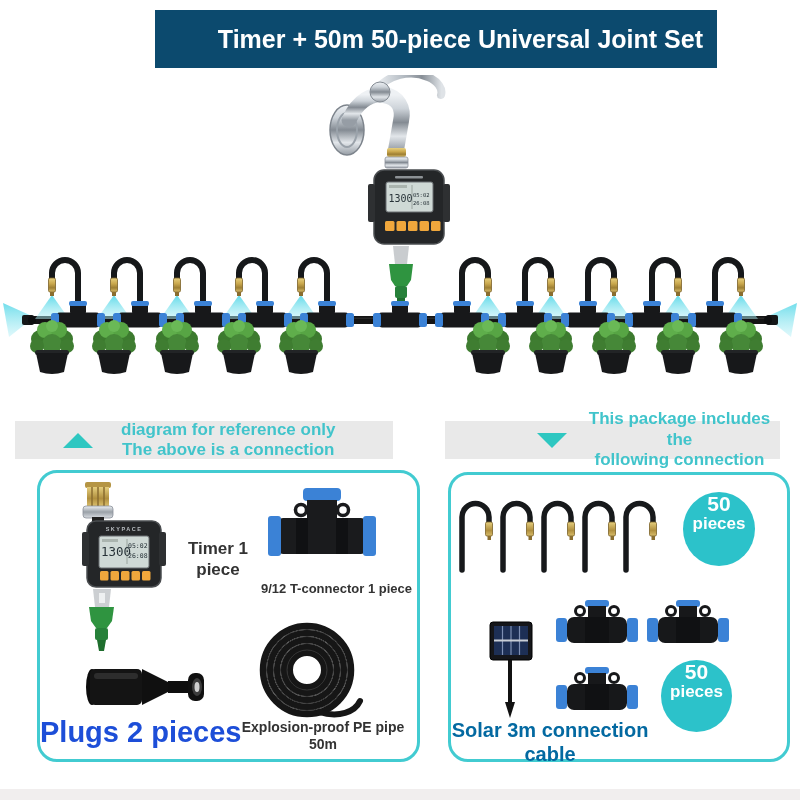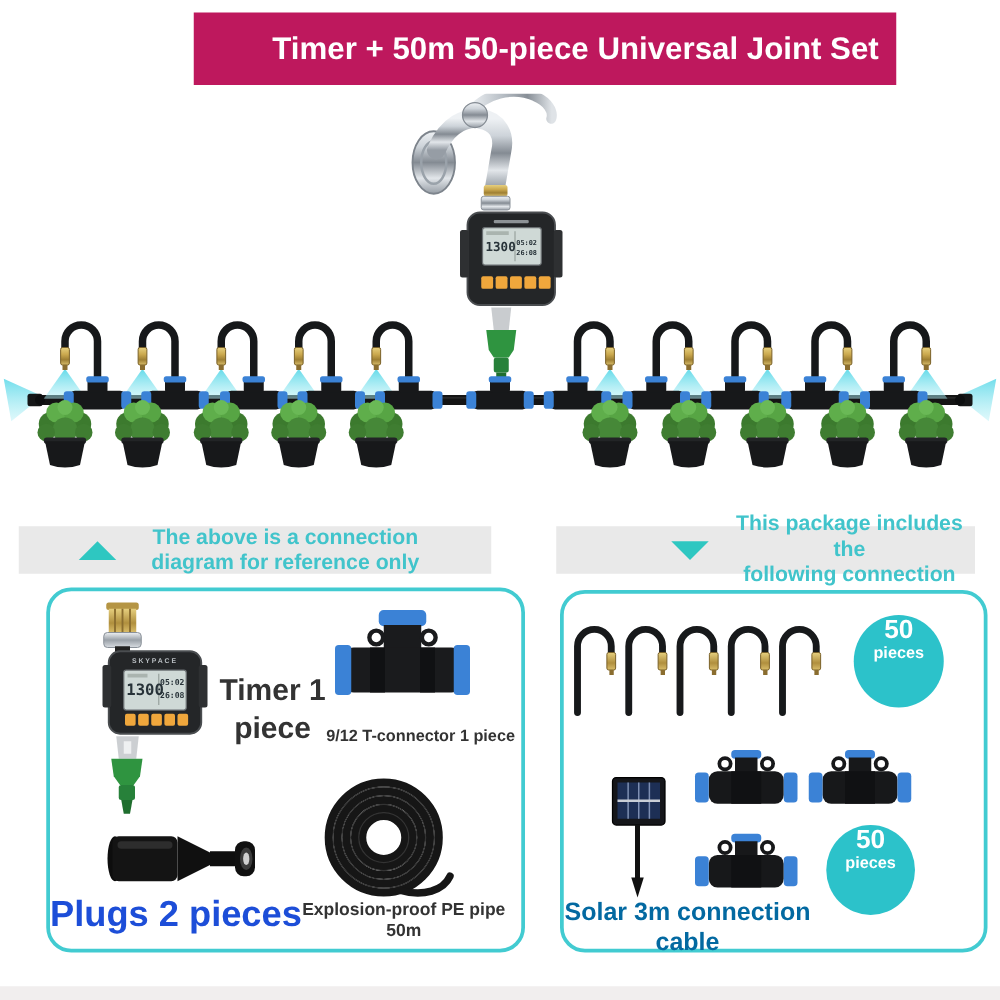--- a/index.html
+++ b/index.html
@@ -1,21 +1,21 @@
 <!DOCTYPE html>
 <html><head>
 <meta charset="utf-8">
 <style>
   html,body { margin:0; padding:0; background:#ffffff; }
   .page { position:relative; width:800px; height:800px; background:#ffffff; overflow:hidden;
           font-family:"Liberation Sans", sans-serif; }
   .abs { position:absolute; }
 
   
-  .title-banner { left:155px; top:10px; width:562px; height:58px; background:#be185d;
+  .title-banner { left:155px; top:10px; width:562px; height:58px; background:#0c4a6e;
                   color:#fff; font-weight:bold; font-size:25px; line-height:58px;
                   text-align:right; padding-right:14px; box-sizing:border-box; }
 
   
   .note-banner { top:421px; height:38px; background:#e9e9e9; display:flex; align-items:center; }
   #ref-banner  { left:15px;  width:378px; }
   #pkg-banner  { left:445px; width:335px; }
   .tri-up   { width:0; height:0; border-left:15px solid transparent; border-right:15px solid transparent;
               border-bottom:15px solid #2ec7c1; }
   .tri-down { width:0; height:0; border-left:15px solid transparent; border-right:15px solid transparent;
@@ -26,36 +26,36 @@
   #pkg-banner .tri-down { margin-left:92px; }
   #pkg-banner .note-text { margin-left:12px; }
 
   
   .box { border:3px solid #42cbd1; border-radius:20px; background:#fff; box-sizing:border-box; }
   #box-left  { left:37px;  top:470px; width:383px; height:292px; }
   #box-right { left:448px; top:472px; width:342px; height:290px; }
 
   
   .lbl { font-weight:bold; color:#333; }
-  #timer-label { left:168px; top:538px; width:100px; font-size:24px; text-align:center; line-height:1.25; }
+  #timer-label { left:168px; top:538px; width:100px; font-size:17px; text-align:center; line-height:1.25; }
   #tconn-label { left:234px; top:581px; width:178px; font-size:13px; text-align:right; line-height:1.25; }
   #plugs-label { left:40px;  top:716px; width:210px; font-size:29px; color:#1d4ed8; }
   #pipe-label  { left:232px; top:719px; width:182px; font-size:14px; text-align:center; line-height:1.2; }
   #solar-label { left:450px; top:718px; width:200px; font-size:20px; color:#0369a1; text-align:center; line-height:1.2; }
 
   
   .badge { border-radius:50%; background:#2cc2ca; color:#fff; font-weight:bold; text-align:center;
            display:flex; flex-direction:column; align-items:center; justify-content:flex-start; line-height:1.1; }
   .badge .count { font-size:21px; }
-  .badge .unit  { font-size:13px; }
+  .badge .unit  { font-size:17px; }
   #badge-hooks { left:683px; top:492px; width:72px; height:74px; }
   #badge-tees  { left:661px; top:660px; width:71px; height:72px; }
 
   
-  .lcd { display:flex; color:#273238; font-family:"DejaVu Sans Mono", monospace; font-weight:bold; }
+  .lcd { display:flex; color:#273238; font-family:"DejaVu Sans Mono", monospace; font-weight:normal; }
   .lcd .main { letter-spacing:0; }
   .lcd .side { display:flex; flex-direction:column; justify-content:center; }
   #lcd-mini { left:388px; top:188px; width:44px; height:22px; }
   #lcd-mini .main { font-size:10px; line-height:22px; width:25px; text-align:center; }
   #lcd-mini .side { font-size:5.5px; line-height:1.5; }
   #lcd-big  { left:101px; top:538px; width:47px; height:28px; }
   #lcd-big .main { font-size:12.5px; line-height:28px; width:27px; text-align:center; }
   #lcd-big .side { font-size:6.5px; line-height:1.5; }
   #timer-brand { left:99px; top:526px; width:50px; text-align:center; font-size:5.5px; font-weight:bold;
                  color:#b9bec2; letter-spacing:1.5px; }
@@ -236,22 +236,22 @@
     <span class="main">1300</span>
     <span class="side">
       <span>05:02</span>
       <span>26:08</span>
     </span>
   </div>
 
   <div class="abs note-banner" id="ref-banner">
     <div class="tri-up"></div>
     <div class="note-text">
+      <div>diagram for reference only</div>
       <div>The above is a connection</div>
-      <div>diagram for reference only</div>
     </div>
   </div>
   <div class="abs note-banner" id="pkg-banner">
     <div class="tri-down"></div>
     <div class="note-text">
       <div>This package includes the</div>
       <div>following connection</div>
     </div>
   </div>
 

